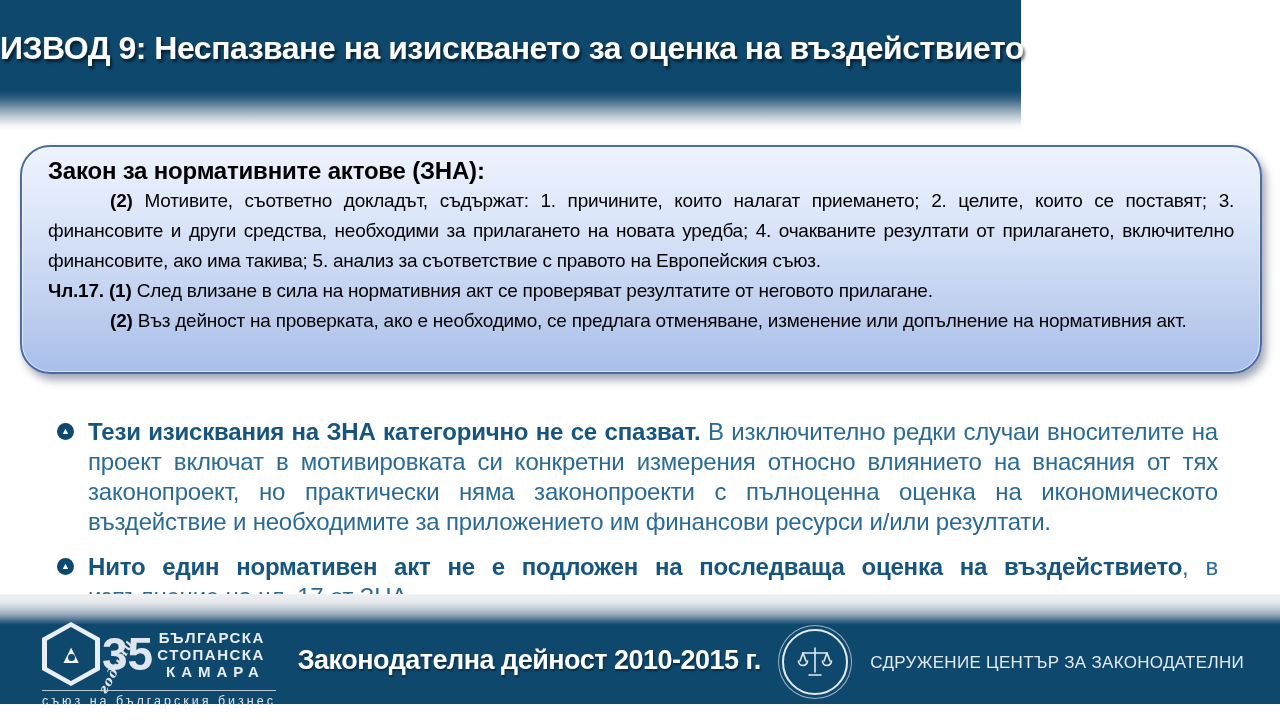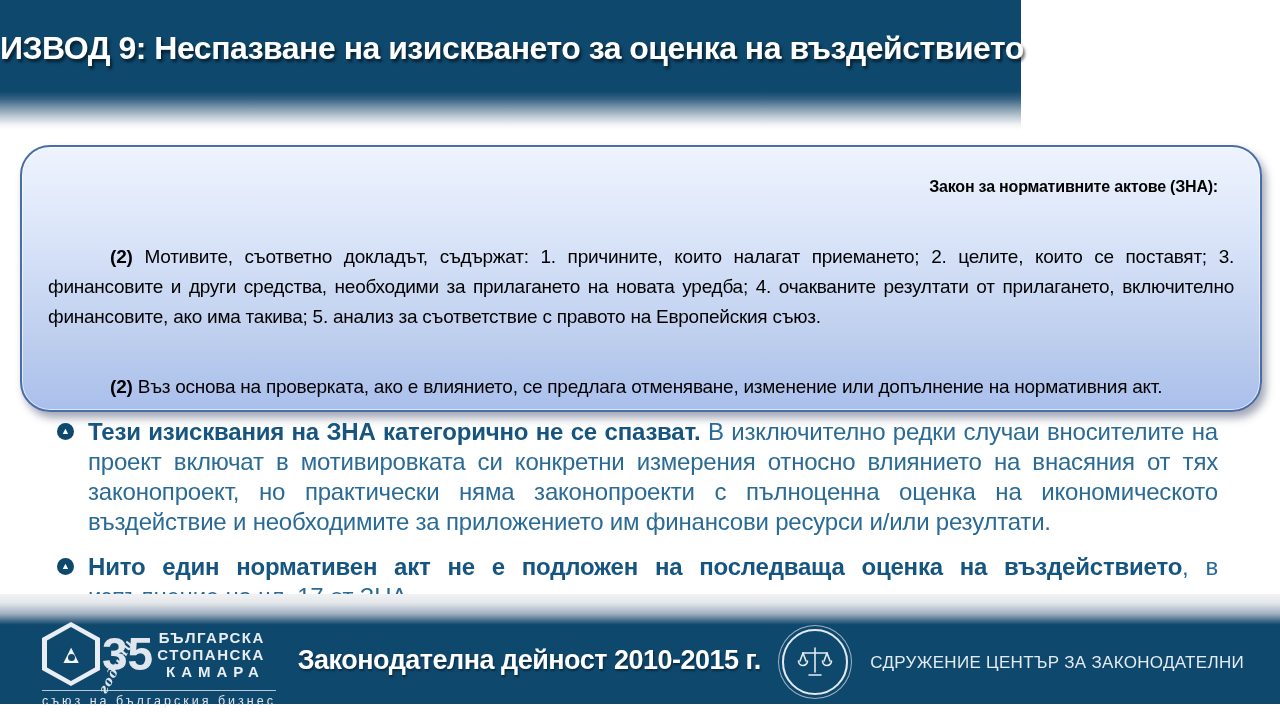--- a/index.html
+++ b/index.html
@@ -26,28 +26,28 @@
 
   
   .law-box{
     position:absolute;left:20px;right:18px;top:145px;min-height:229px;
     border:2px solid #4a6da6;border-radius:30px;
     background:linear-gradient(to bottom,#eef3fd 0%,#dde7fa 30%,#bccded 75%,#a9bfec 100%);
     box-shadow:4px 6px 8px rgba(50,60,90,0.45), inset 0 0 0 1px rgba(255,255,255,0.6);
     padding:9px 26px 8px 26px;box-sizing:border-box;
   }
   .law-box h2{
-    margin:16px;text-align:right;color:#000000;
-    font-size:16px;line-height:30px;font-weight:bold;letter-spacing:-0.2px;
+    margin:0;text-align:left;color:#000000;
+    font-size:24px;line-height:30px;font-weight:bold;letter-spacing:-0.2px;
   }
   .law-box p{
     margin:0;color:#000000;text-align:justify;
     font-size:19px;line-height:30px;letter-spacing:-0.25px;
   }
-  .law-box p.indent{text-indent:62px;margin-top:40px;}
+  .law-box p.indent{text-indent:62px;}
   .law-box b{letter-spacing:-0.2px;}
 
   
   .bullets{position:absolute;left:57px;right:62px;top:417px;}
   .bullet{position:relative;padding-left:31px;margin-bottom:15px;}
   .bullet-icon{
     position:absolute;left:0;top:6px;width:17px;height:17px;border-radius:50%;
     background:#0e486d;color:#ffffff;
     display:flex;align-items:center;justify-content:center;
     font-size:9px;line-height:1;
@@ -130,22 +130,23 @@
 <div class="header">
   <div class="header-title">ИЗВОД 9: Неспазване на изискването за оценка на въздействието</div>
 </div>
 
 <div class="law-box">
   <h2>Закон за нормативните актове (ЗНА):</h2>
 
 
   <p class="indent"><b>(2) </b><span>Мотивите, съответно докладът, съдържат: 1. причините, които налагат приемането; 2. целите, които се поставят; 3. финансовите и други средства, необходими за прилагането на новата уредба; 4. очакваните резултати от прилагането, включително финансовите, ако има такива; 5. анализ за съответствие с правото на Европейския съюз.</span></p>
 
-
-  <p class="indent"><b>(2) </b><span>Въз основа на проверката, ако е влиянието, се предлага отменяване, изменение или допълнение на нормативния акт.</span></p>
+  <p><b>Чл.17. (1) </b><span>След влизане в сила на нормативния акт се проверяват резултатите от неговото прилагане.</span></p>
+
+  <p class="indent"><b>(2) </b><span>Въз дейност на проверката, ако е необходимо, се предлага отменяване, изменение или допълнение на нормативния акт.</span></p>
 </div>
 
 <div class="bullets">
 
   <div class="bullet">
     <span class="bullet-icon">
         <span>▲</span>
       </span>
     <p><b>Тези изисквания на ЗНА категорично не се спазват. </b><span>В изключително редки случаи вносителите на проект включат в мотивировката си конкретни измерения относно влиянието на внасяния от тях законопроект, но практически няма законопроекти с пълноценна оценка на икономическото въздействие и необходимите за приложението им финансови ресурси и/или резултати.</span></p>
   </div>

